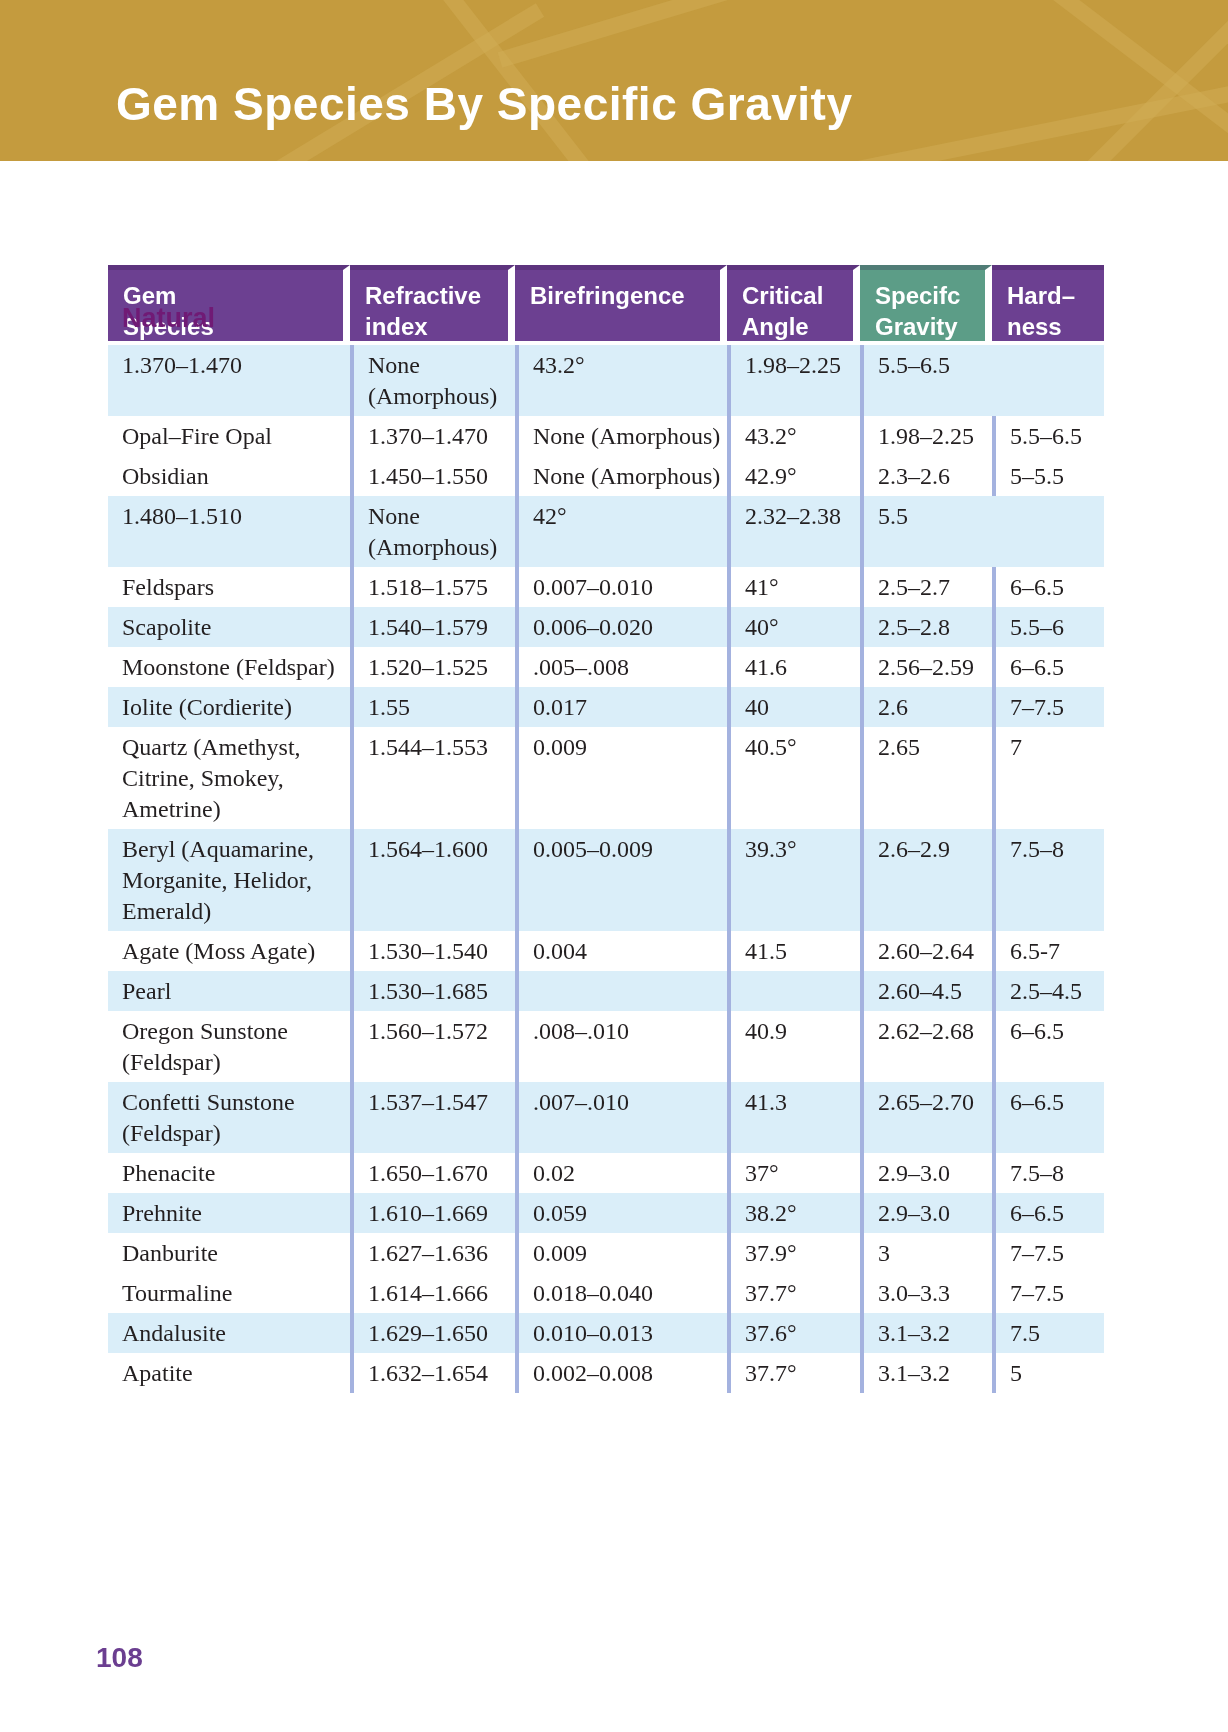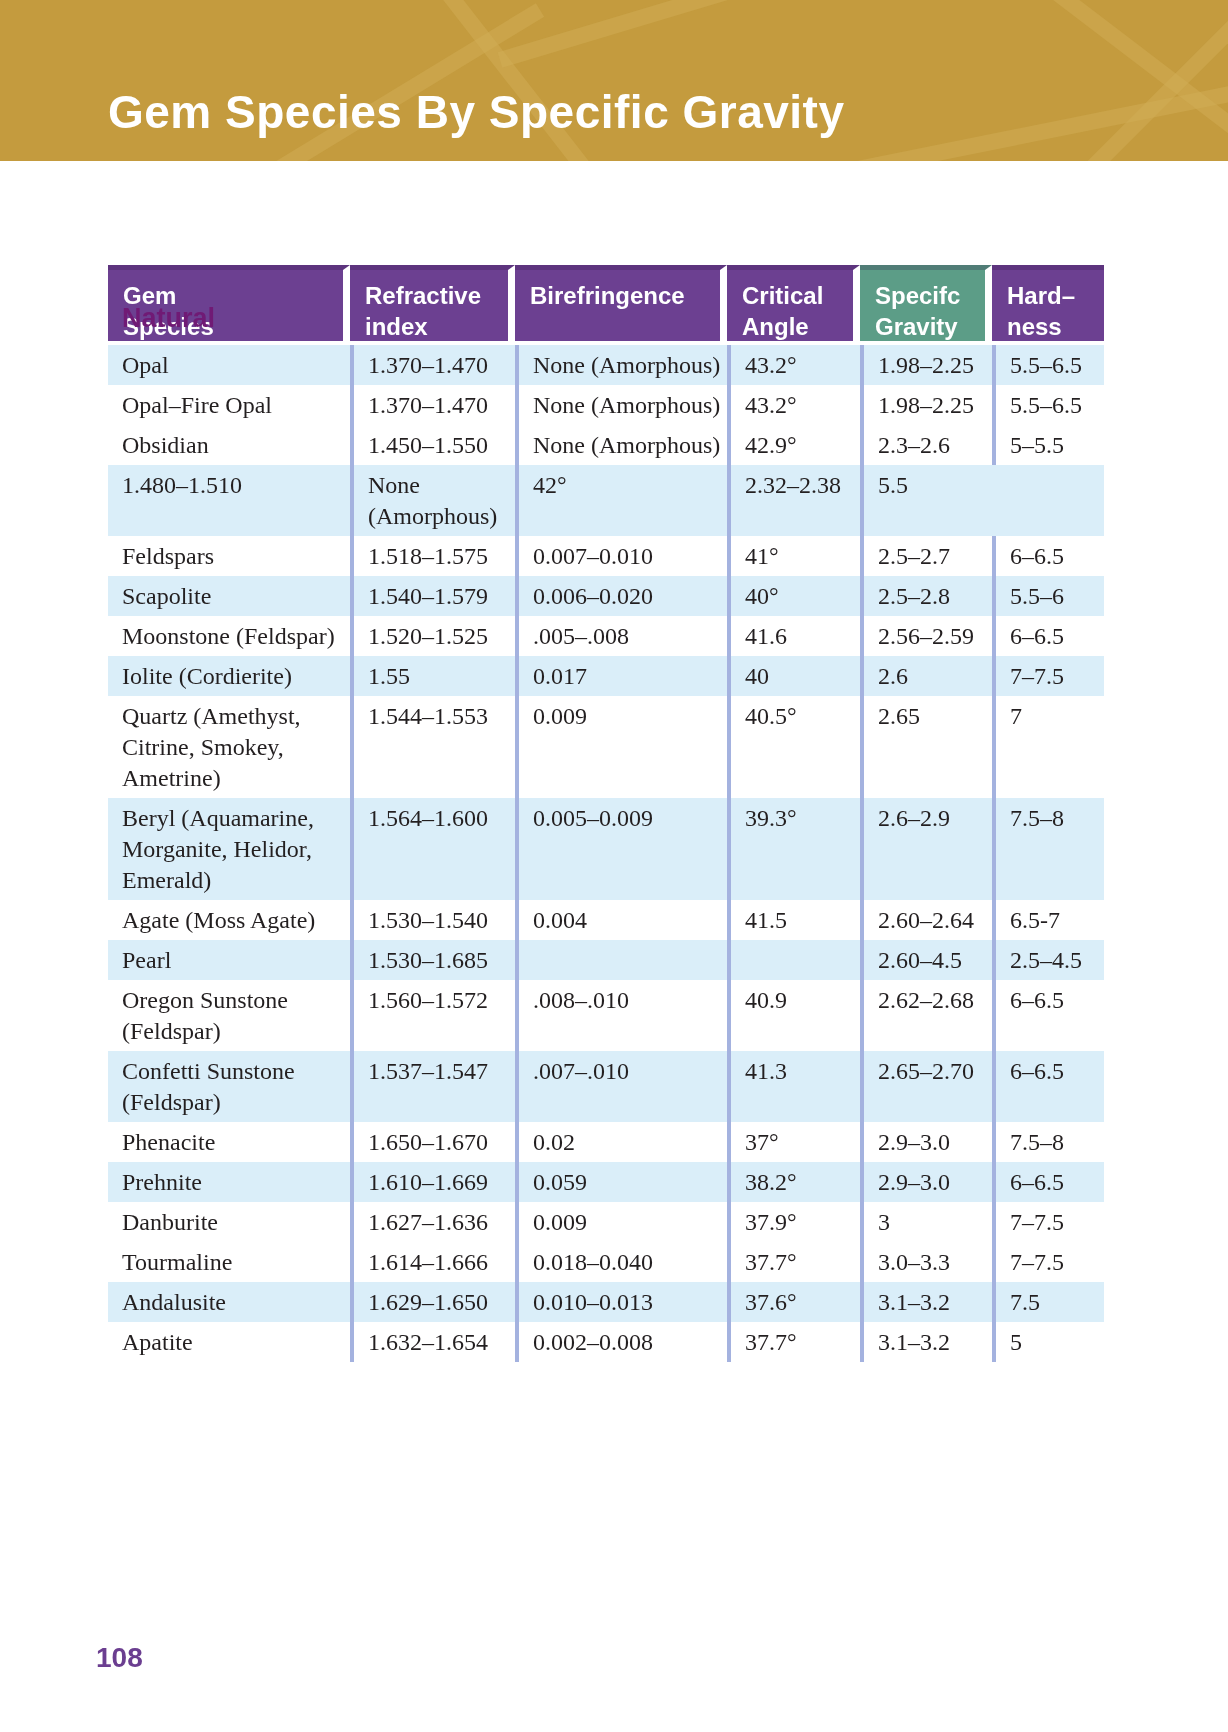--- a/index.html
+++ b/index.html
@@ -8,21 +8,21 @@
     font-family:"Liberation Sans", sans-serif; overflow:hidden;
   }
 
   
   .band {
     position:absolute; top:0; left:0; width:1228px; height:161px;
     background:#C49B3E; overflow:hidden;
   }
   .band svg { position:absolute; top:0; left:0; }
   .band h1 {
-    position:absolute; left:100px; bottom:14px; margin:8px;
+    position:absolute; left:100px; bottom:14px; margin:16px;
     color:#ffffff; font-size:46px; font-weight:700; letter-spacing:.5px;text-align:center;
   }
 
   
   .thead {
     position:absolute; left:108px; top:222px; width:840px;
     display:grid; grid-template-columns:242px 165px 212px 133px 132px 112px;margin-top:43px;
   }
   .th {
     background:#6C4091; color:#ffffff; font-weight:700; font-size:24px;
@@ -85,21 +85,20 @@
     <div class="th green">Specifc
 Gravity</div>
     <div class="th">Hard–
 ness</div>
   </div>
 
   <div class="section-label">Natural</div>
 
   <div class="tbody" id="tbody">
       <div class="row blue">
-        <div class="cell">Opal</div>
         <div class="cell">1.370–1.470</div>
         <div class="cell">None (Amorphous)</div>
         <div class="cell">43.2°</div>
         <div class="cell">1.98–2.25</div>
         <div class="cell">5.5–6.5</div>
       </div>
       <div class="row">
         <div class="cell">Opal–Fire Opal</div>
         <div class="cell">1.370–1.470</div>
         <div class="cell">None (Amorphous)</div>

